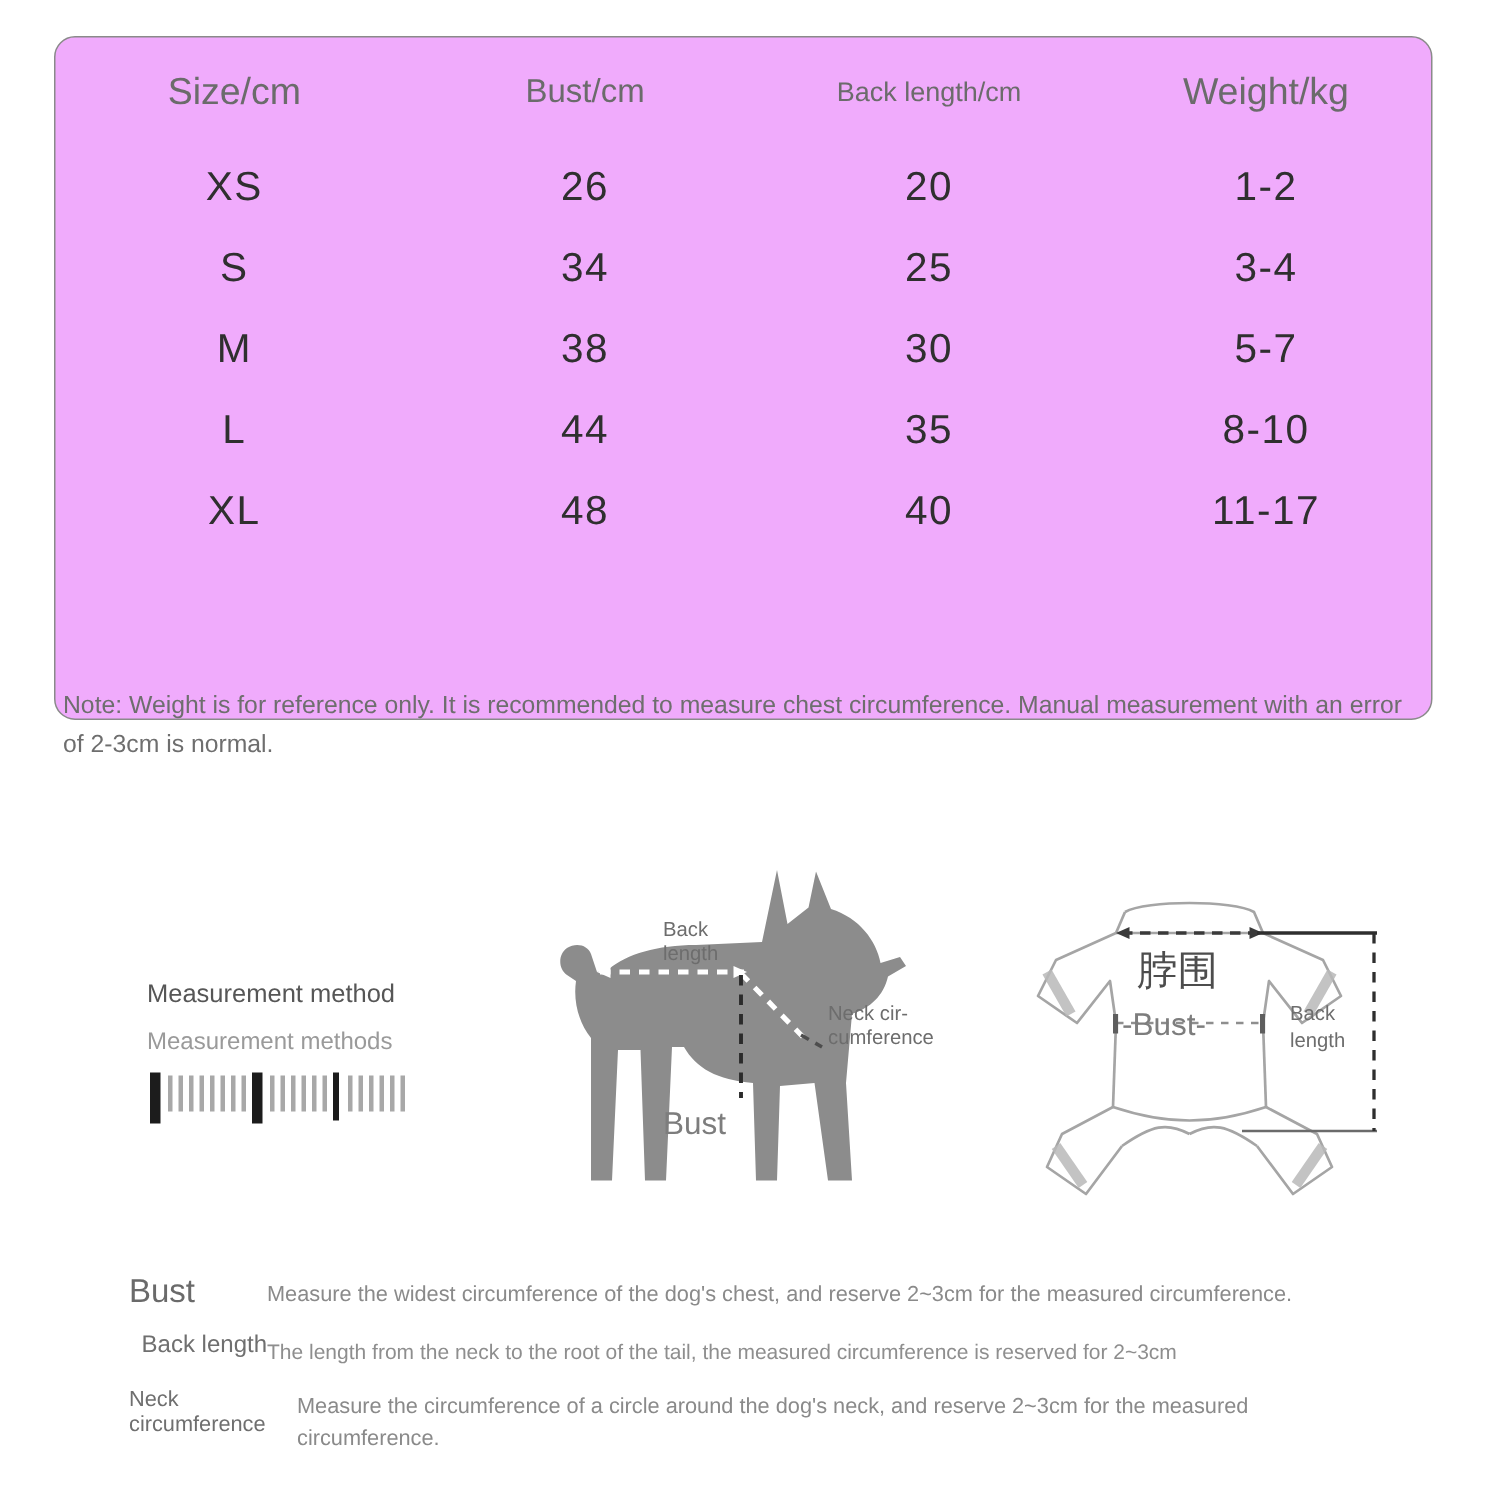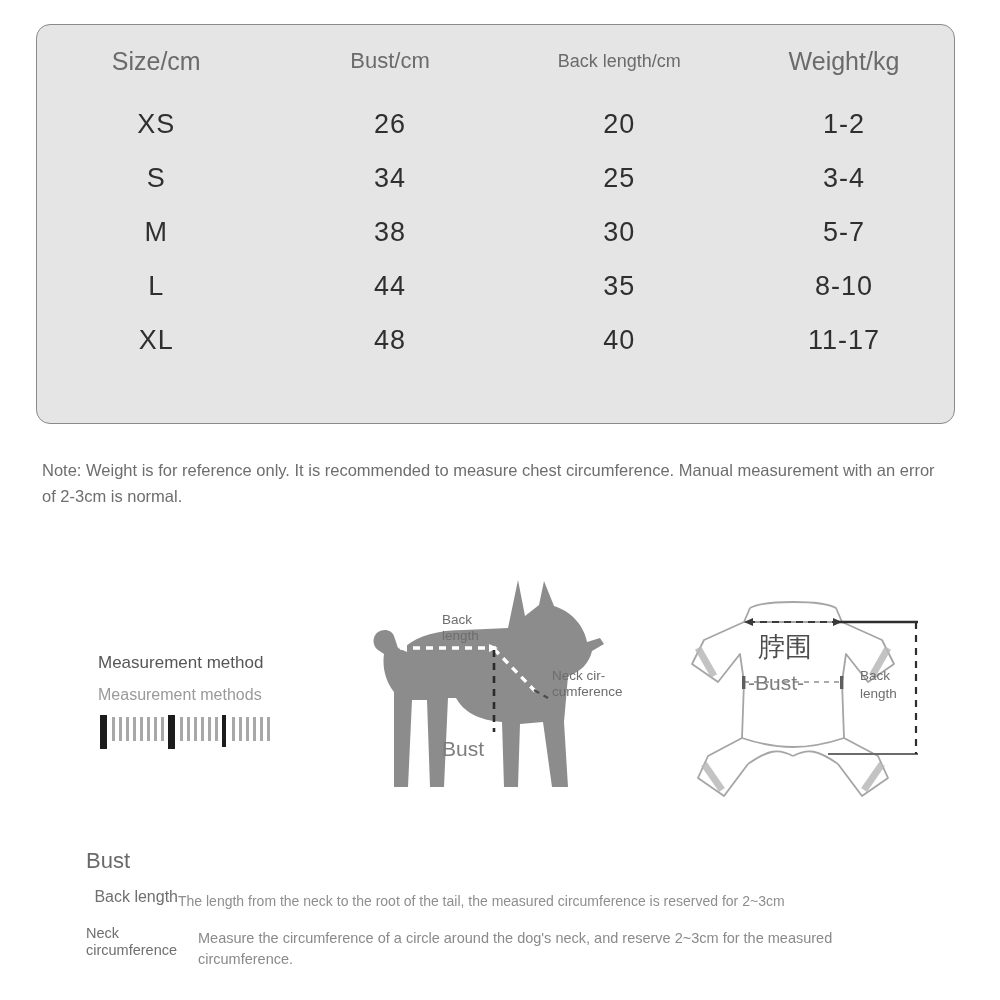--- a/index.html
+++ b/index.html
@@ -5,22 +5,22 @@
   html,body{margin:0;padding:0;}
   body{
     width:1000px;height:1000px;background:#ffffff;
     font-family:"Liberation Sans","DejaVu Sans",sans-serif;
     color:#4a4a4a;overflow:hidden;position:relative;
   }
   #page{position:relative;width:1000px;height:1000px;}
 
   
   .size-card{
-    position:absolute;left:36px;top:24px;width:919px;height:400px;
-    border:1.6px solid #8a8a8a;border-radius:14px;background:#e5e5e5;
+    position:absolute;left:36px;top:24px;width:919px;height:456px;
+    border:1.6px solid #8a8a8a;border-radius:14px;background:#f0abfc;
     box-sizing:border-box;
   }
   .tbl{width:100%;border-collapse:collapse;table-layout:fixed;}
   .tbl th,.tbl td{border:none;text-align:center;padding:0;}
   .tbl th{font-weight:400;color:#6b6b6b;}
   .th-1{font-size:25px;}
   .th-2{font-size:22px;}
   .th-3{font-size:18px;}
   .th-4{font-size:25px;}
   .tbl thead tr{height:72px;}
@@ -250,20 +250,21 @@
       <text class="cjk" x="76" y="78">脖围</text>
       <text class="diagram-label-lg" x="66" y="112">-Bust-</text>
       <text class="diagram-label" x="178" y="102">Back</text>
       <text class="diagram-label" x="178" y="120">length</text>
     </svg>
   </div>
 
   <div class="defs">
     <div class="def-row r1">
       <div class="def-term big">Bust</div>
+      <div class="def-desc">Measure the widest circumference of the dog's chest, and reserve 2~3cm for the measured circumference.</div>
     </div>
     <div class="def-row r2">
       <div class="def-term mid">Back length</div>
       <div class="def-desc">The length from the neck to the root of the tail, the measured circumference is reserved for 2~3cm</div>
     </div>
     <div class="def-row r3">
       <div class="def-term sm">Neck circumference</div>
       <div class="def-desc">Measure the circumference of a circle around the dog's neck, and reserve 2~3cm for the measured circumference.</div>
     </div>
   </div>

